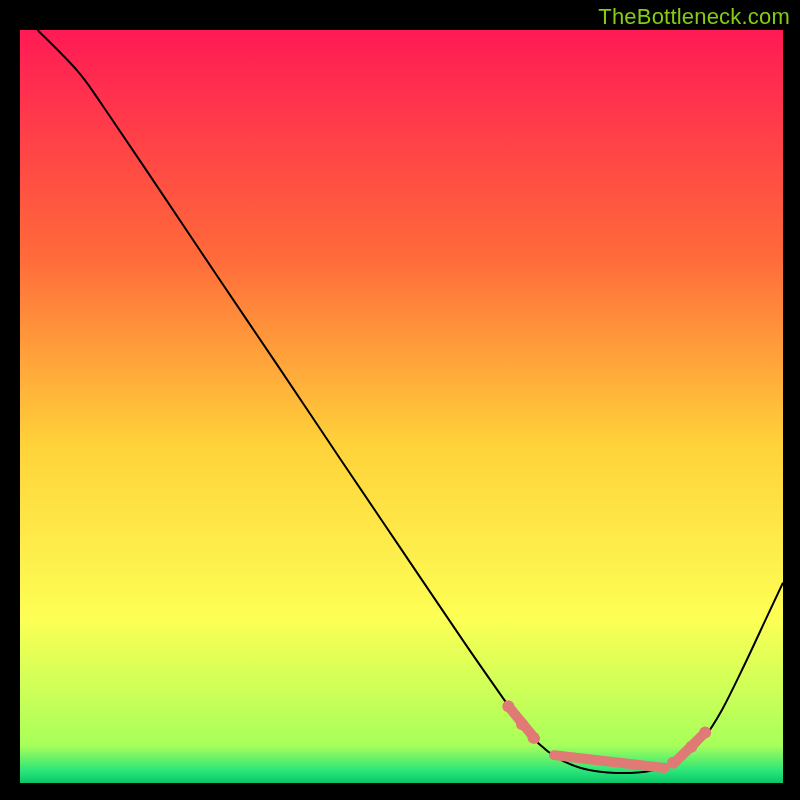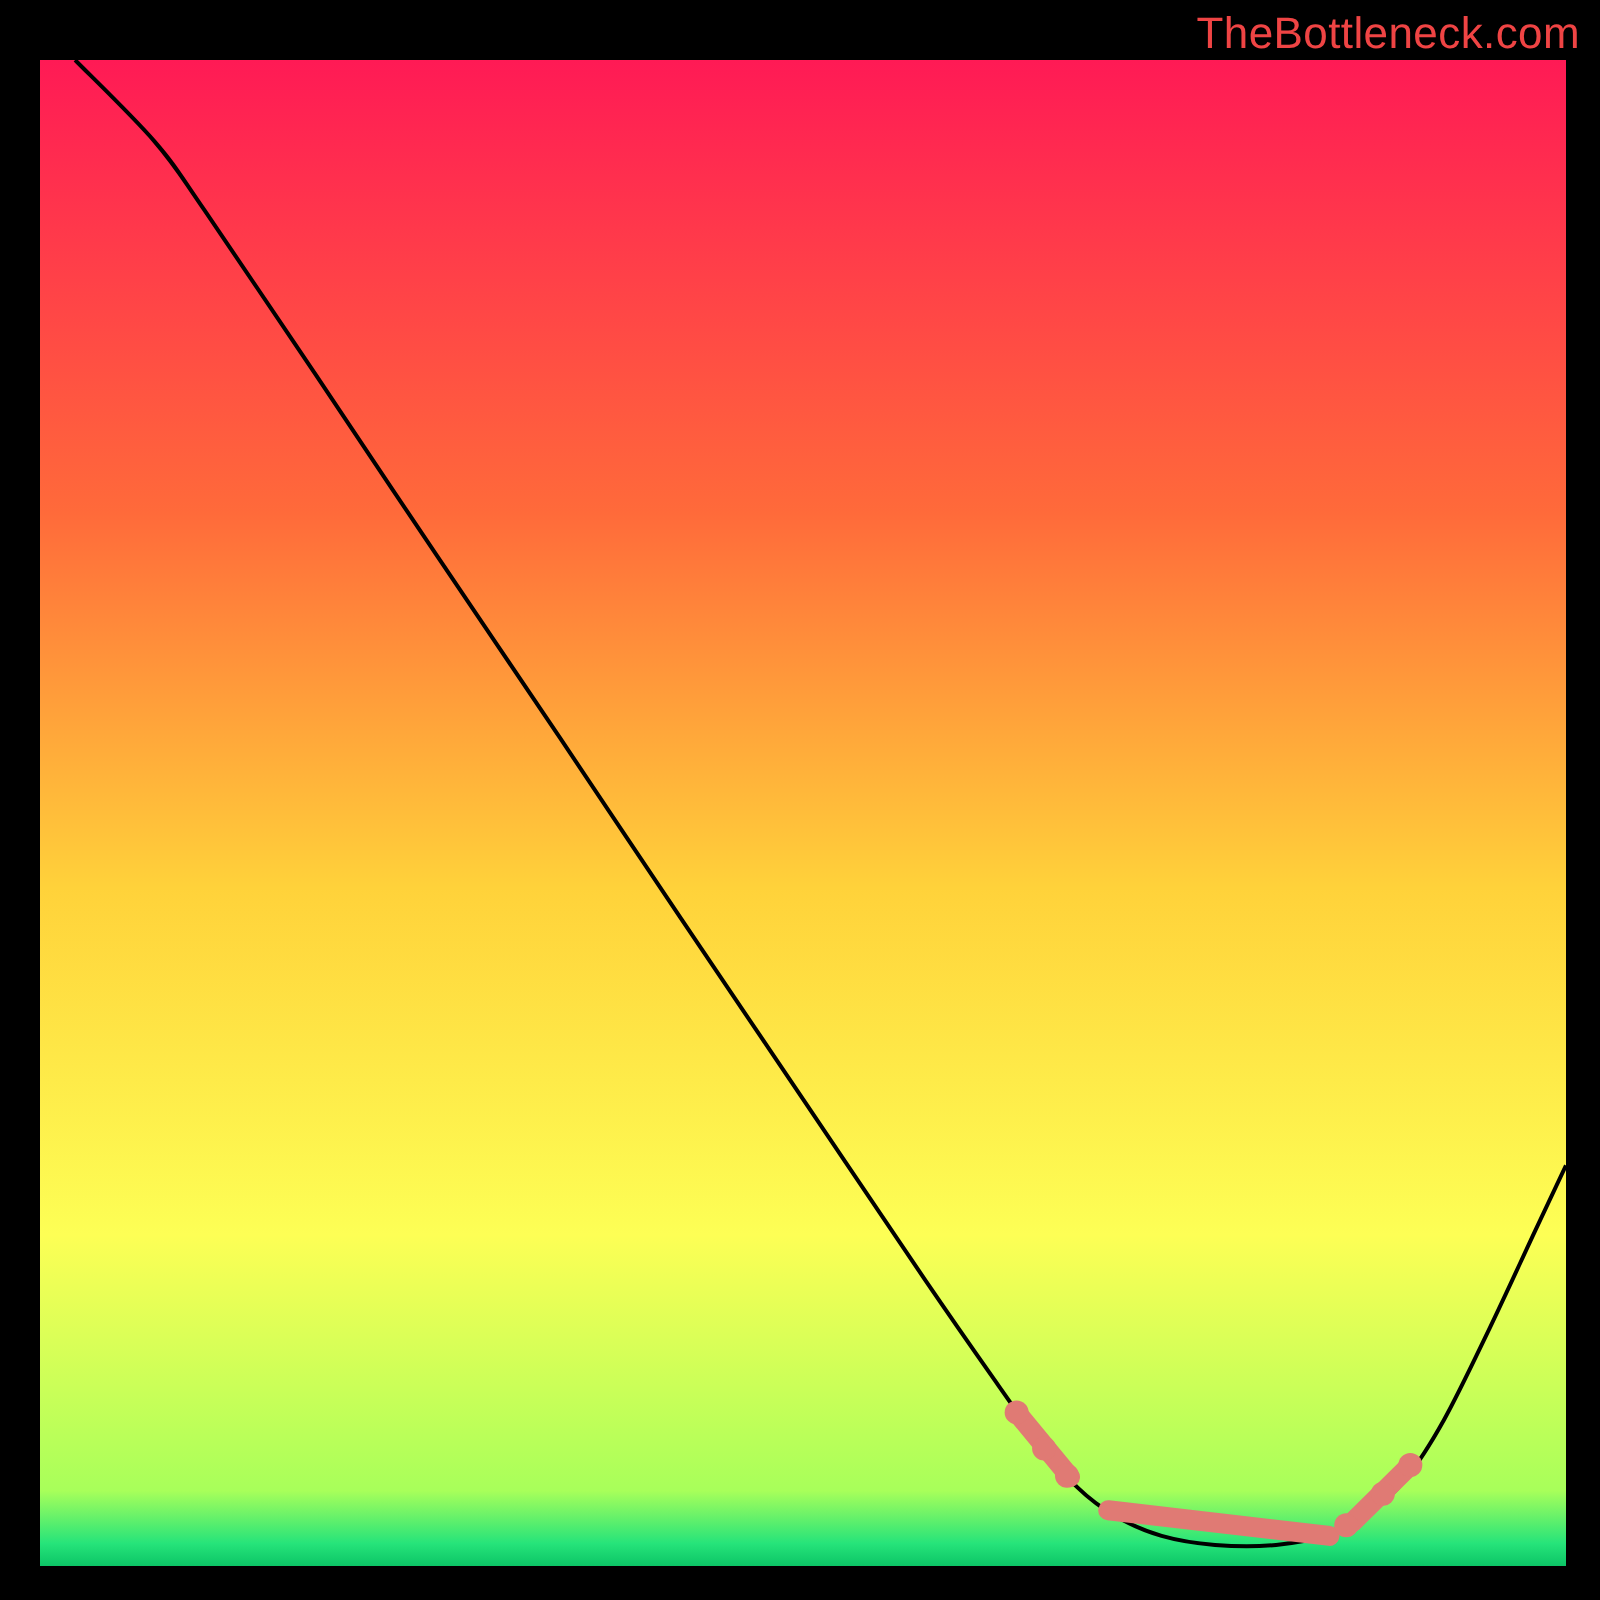--- a/index.html
+++ b/index.html
@@ -9,21 +9,21 @@
     width: 800px;
     height: 800px;
     background: #000;
   }
   .attribution {
     position: absolute;
     top: 4px;
     right: 10px;
     font-family: Arial, Helvetica, sans-serif;
     font-size: 22px;
-    color: #ef4444;
+    color: #84cc16;
     letter-spacing: 0.2px;
     font-weight: 500;
   }
   .plot-area {
     position: absolute;
     left: 20px;
     top: 30px;
     width: 763px;
     height: 753px;
     overflow: hidden;

